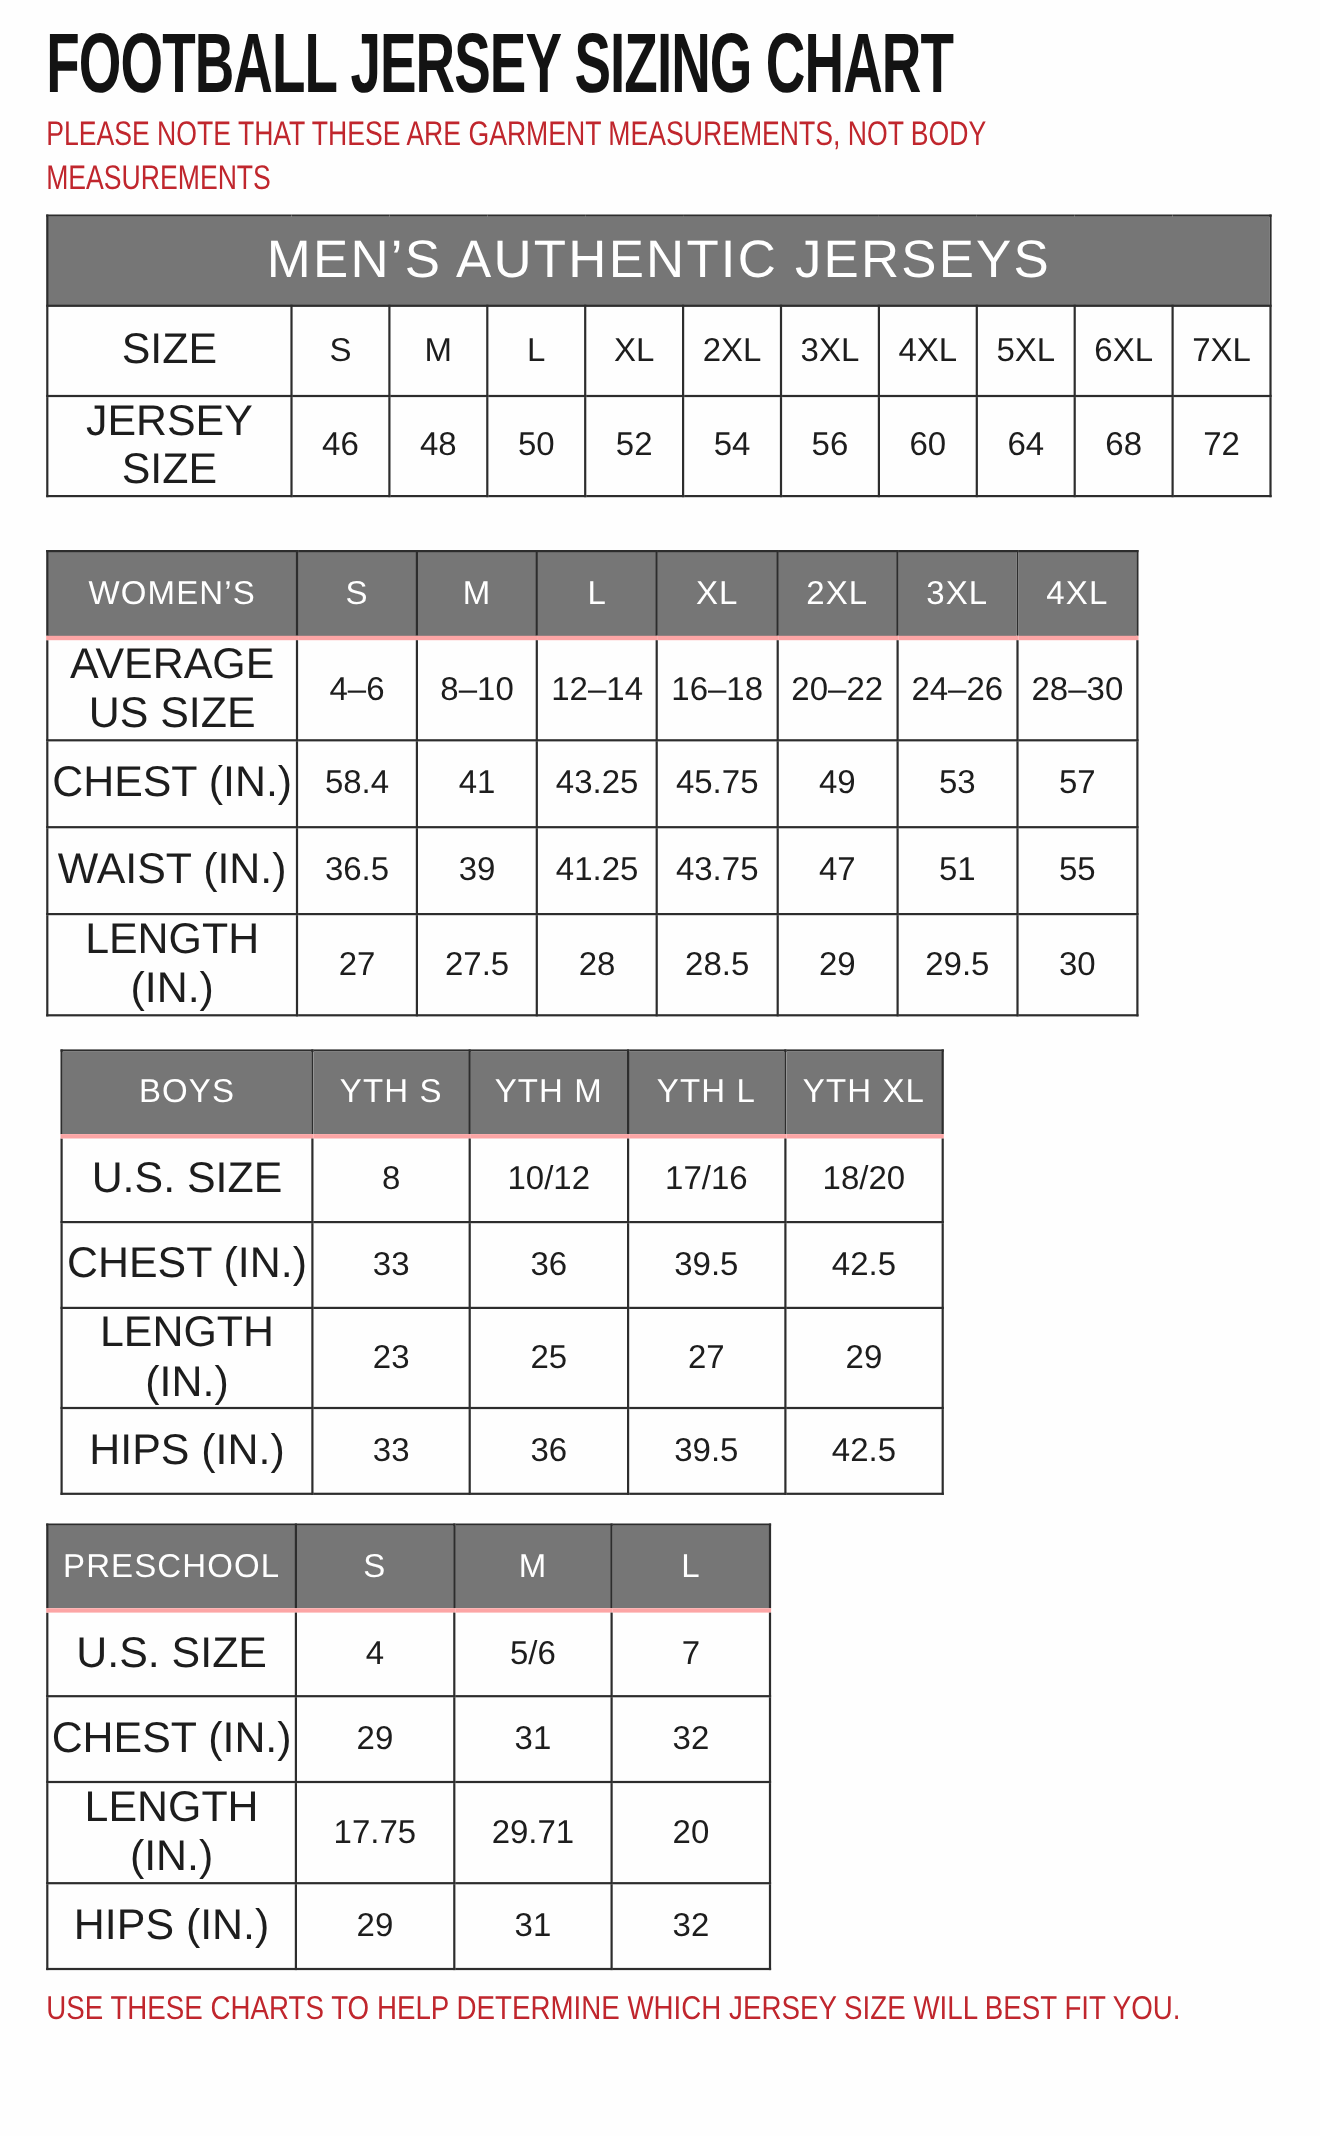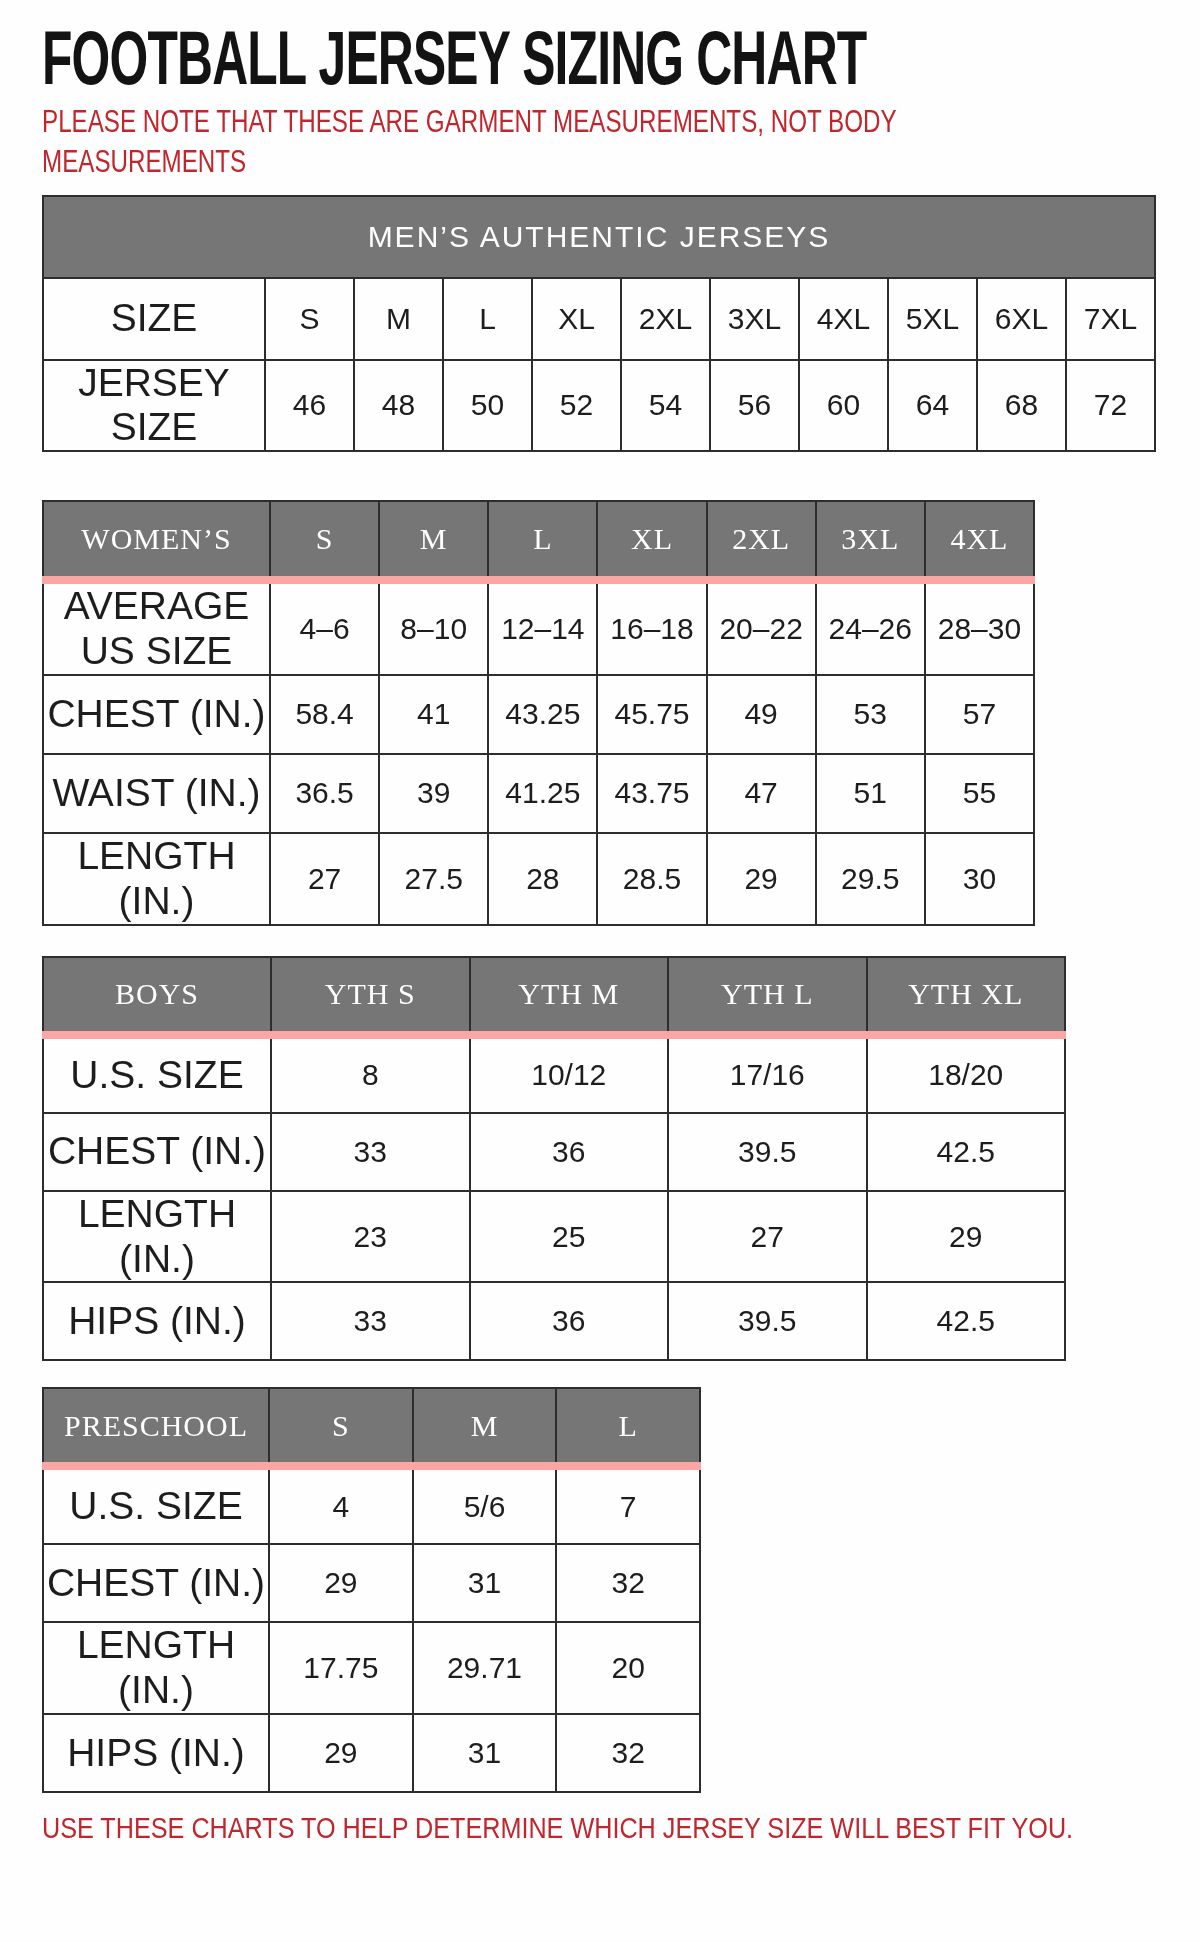--- a/index.html
+++ b/index.html
@@ -47,49 +47,48 @@
   }
   .tbl th, .tbl td {
     border: 2px solid #2d2d2d;
     text-align: center;
     vertical-align: middle;
     padding: 0;
     overflow: hidden;
   }
   .mens      { width: 1114px; margin-top: 12px; }
   .womens    { width: 993px;  margin-top: 48px; }
-  .boys      { width: 1024px;  margin-top: 30px; }
+  .boys      { width: 803px;  margin-top: 30px; margin-left: 13px; }
   .preschool { width: 659px;  margin-top: 26px; }
 
   .mens tr      { height: 82px; }
   .womens tr    { height: 79px; }
   .boys tr      { height: 78px; }
   .preschool tr { height: 78px; }
 
   .mens .c-label      { width: 222px; }
   .womens .c-label    { width: 227px; }
   .boys .c-label      { width: 228px; }
   .preschool .c-label { width: 226px; }
 
   .banner {
     background: #767676;
     color: #ffffff;
-    font-size: 30px;
+    font-size: 48px;
     font-weight: 400;
     letter-spacing: 2px;
     border-bottom: 3px solid #1b1b1b;
   }
   .head-row th {
     background: #767676;
     color: #ffffff;
     font-size: 30px;
     font-weight: 400;
     letter-spacing: 1px;
-    border-bottom: 8px solid #fca5a5;
-    font-family: Liberation Serif, serif;
+    border-bottom: 4px solid #fca5a5;
   }
   .rlabel {
     font-size: 39px;
     font-weight: 400;
     line-height: 1.15;
     white-space: pre-line;
   }
   .val { font-size: 30px; }
 
   

